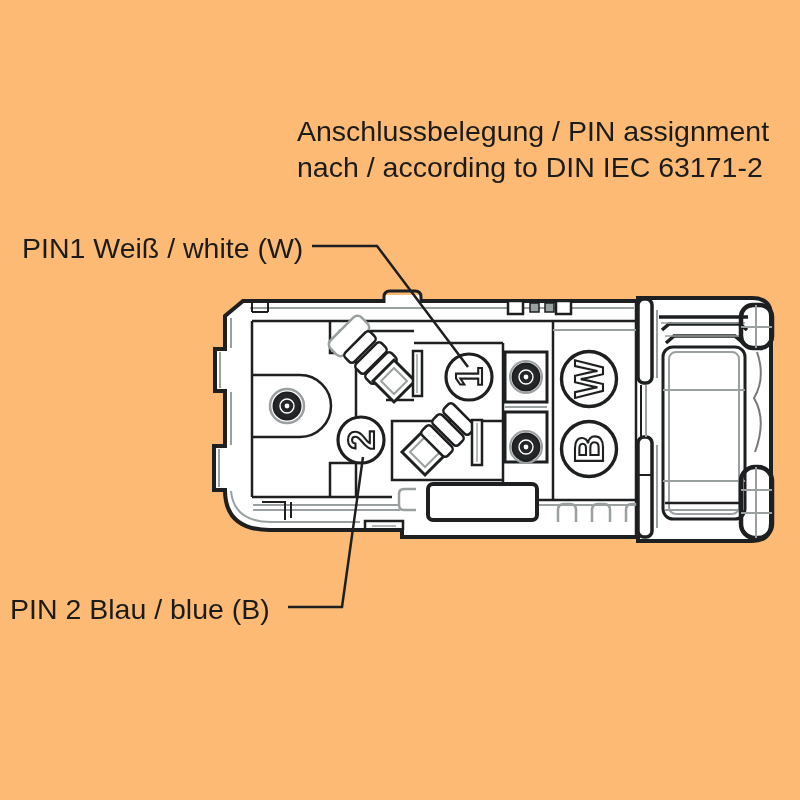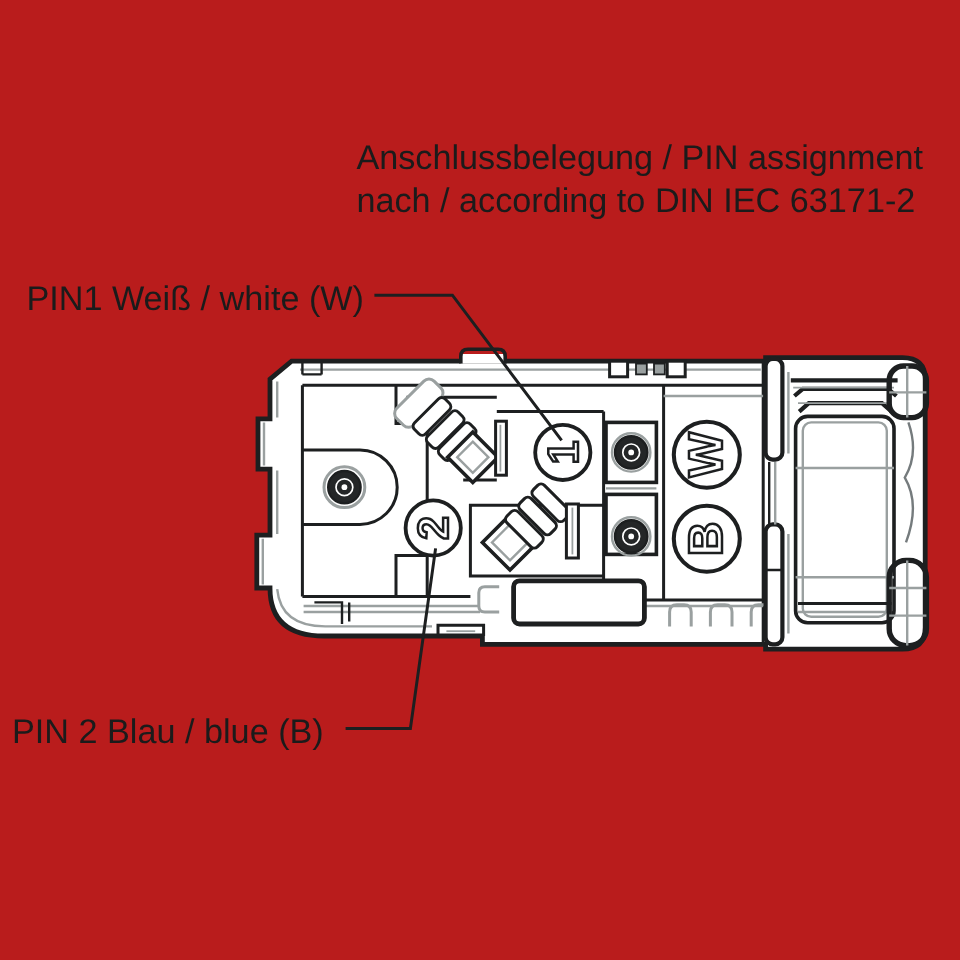--- a/index.html
+++ b/index.html
@@ -1,16 +1,16 @@
 <!DOCTYPE html>
 <html><head>
 <meta charset="utf-8">
 <style>
   html,body{margin:0;padding:0;background:#ffffff;}
-  .stage{position:relative;width:800px;height:800px;background:#b91c1c;overflow:hidden;
+  .stage{position:relative;width:800px;height:800px;background:#fdba74;overflow:hidden;
          font-family:"Liberation Sans", sans-serif;}
   svg text.t{font-family:"Liberation Sans", sans-serif;font-size:28.5px;fill:#1b1b1b;}
   svg text.glyph{font-family:"Liberation Sans", sans-serif;font-weight:bold;fill:#ffffff;
                  stroke:#1d1f20;stroke-width:2.1;text-anchor:middle;dominant-baseline:central;}
   .g1{font-size:36px}.gW{font-size:40px}
   .K2{stroke:#1d1f20;stroke-width:2;fill:none}
   .K25{stroke:#1d1f20;stroke-width:2.5;fill:none}
   .K3{stroke:#1d1f20;stroke-width:3;fill:none}
   .K35{stroke:#1d1f20;stroke-width:3.5;fill:none}
   .K4{stroke:#1d1f20;stroke-width:4;fill:none}

